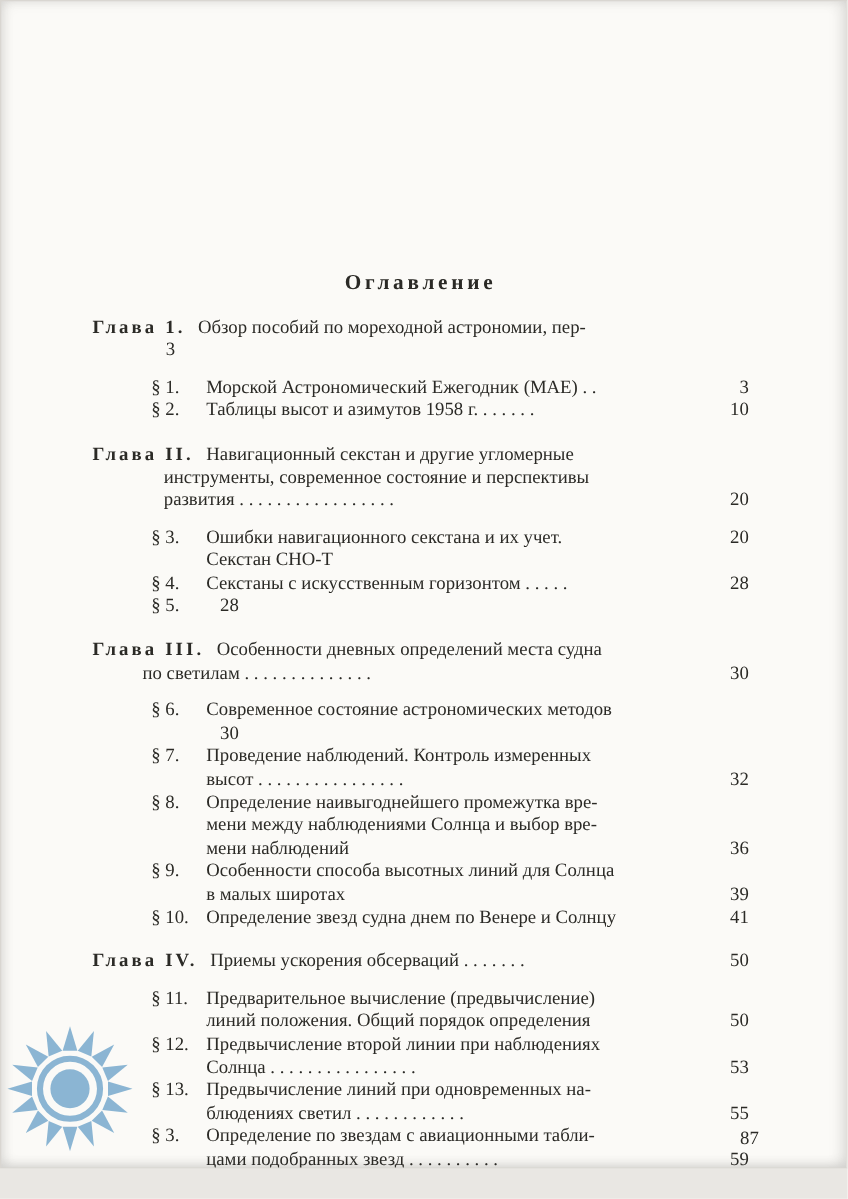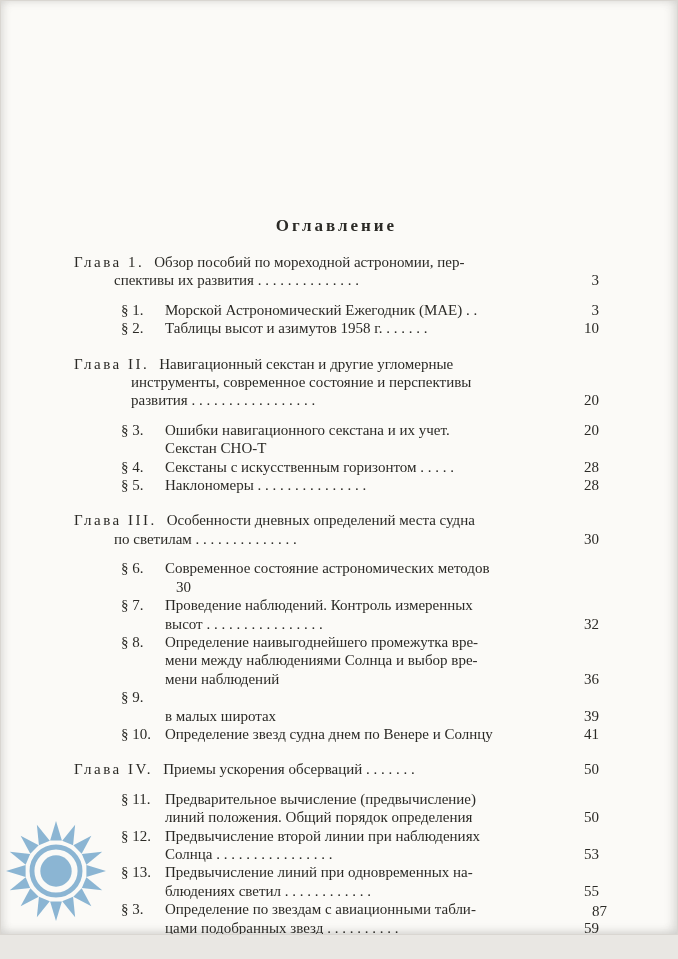--- a/index.html
+++ b/index.html
@@ -37,21 +37,21 @@
   .pg {
     margin-left: 8px;
     min-width: 18px;
     text-align: right;
     white-space: nowrap;
     font-weight: normal;
   }
   .entry.chapter { margin: 17px 0 11px 0; }
   .entry.chapter .txt { font-weight: normal; }
   .ch-label {
-    font-weight: normal;
+    font-weight: bold;
     letter-spacing: 2.5px;
     margin-right: 10px;
     white-space: nowrap;
   }
   .entry.section .line { padding-left: 47px; }
   .sec-label { flex: 0 0 44px; white-space: nowrap; }
   .ind1 { padding-left: 40px; }
   .ind2 { padding-left: 57px; }
   .folio {
     position: absolute;
@@ -89,21 +89,20 @@
 
   <h1 class="doc-title">Оглавление</h1>
 
   <div id="toc">
       <div class="entry chapter">
         <div class="line">
           <span class="ch-label">Глава 1.</span>
           <span class="txt">Обзор пособий по мореходной астрономии, пер-</span>
         </div>
         <div class="line ind1">
-          <span class="txt">спективы их развития . . . . . . . . . . . . . .</span>
           <span class="pg">3</span>
         </div>
       </div>
       <div class="entry section">
         <div class="line">
           <span class="sec-label">§ 1.</span>
           <span class="txt">Морской Астрономический Ежегодник (МАЕ) . .</span>
           <span class="pg">3</span>
         </div>
       </div>
@@ -141,21 +140,20 @@
       <div class="entry section">
         <div class="line">
           <span class="sec-label">§ 4.</span>
           <span class="txt">Секстаны с искусственным горизонтом . . . . .</span>
           <span class="pg">28</span>
         </div>
       </div>
       <div class="entry section">
         <div class="line">
           <span class="sec-label">§ 5.</span>
-          <span class="txt">Наклономеры . . . . . . . . . . . . . . .</span>
           <span class="pg">28</span>
         </div>
       </div>
       <div class="entry chapter">
         <div class="line">
           <span class="ch-label">Глава III.</span>
           <span class="txt">Особенности дневных определений места судна</span>
         </div>
         <div class="line ind1">
           <span class="txt">по светилам . . . . . . . . . . . . . .</span>
@@ -194,20 +192,21 @@
         </div>
         <div class="line">
           <span class="sec-label"></span>
           <span class="txt">мени наблюдений</span>
           <span class="pg">36</span>
         </div>
       </div>
       <div class="entry section">
         <div class="line">
           <span class="sec-label">§ 9.</span>
+          <span class="txt">Особенности способа высотных линий для Солнца</span>
         </div>
         <div class="line">
           <span class="sec-label"></span>
           <span class="txt">в малых широтах</span>
           <span class="pg">39</span>
         </div>
       </div>
       <div class="entry section">
         <div class="line">
           <span class="sec-label">§ 10.</span>

